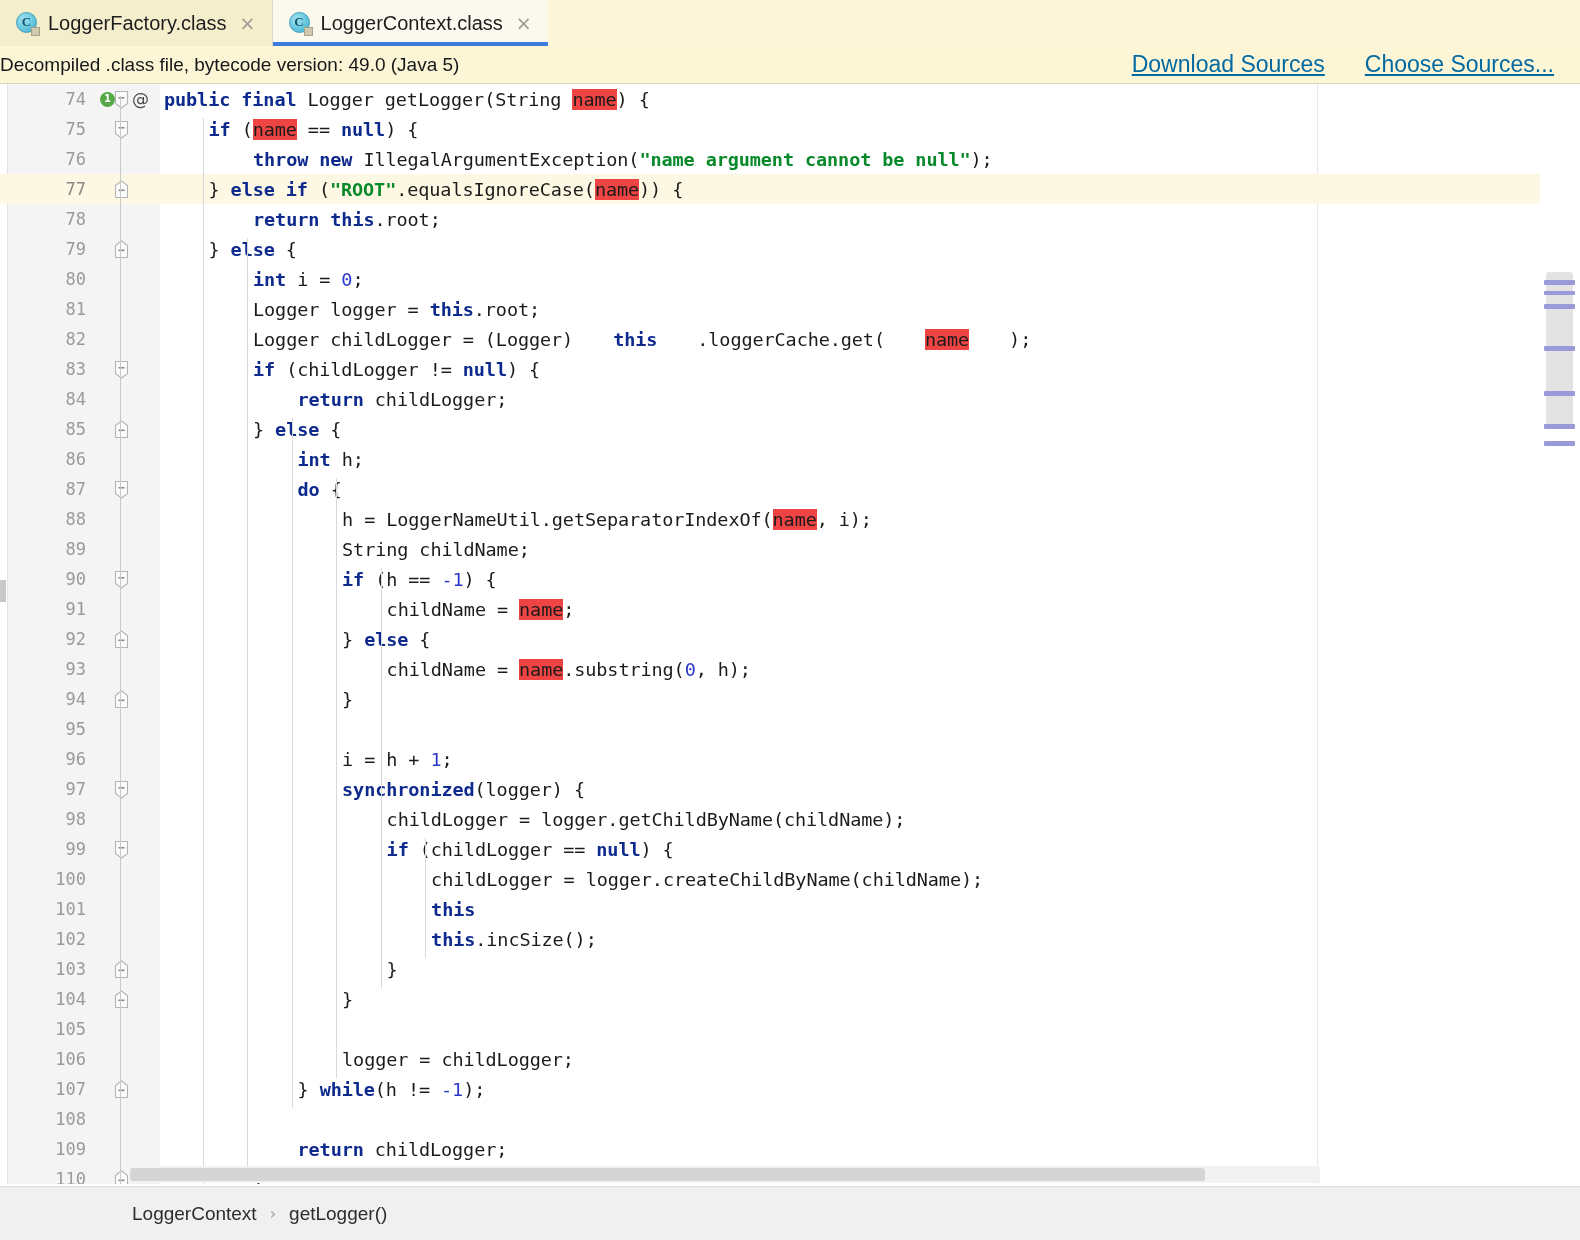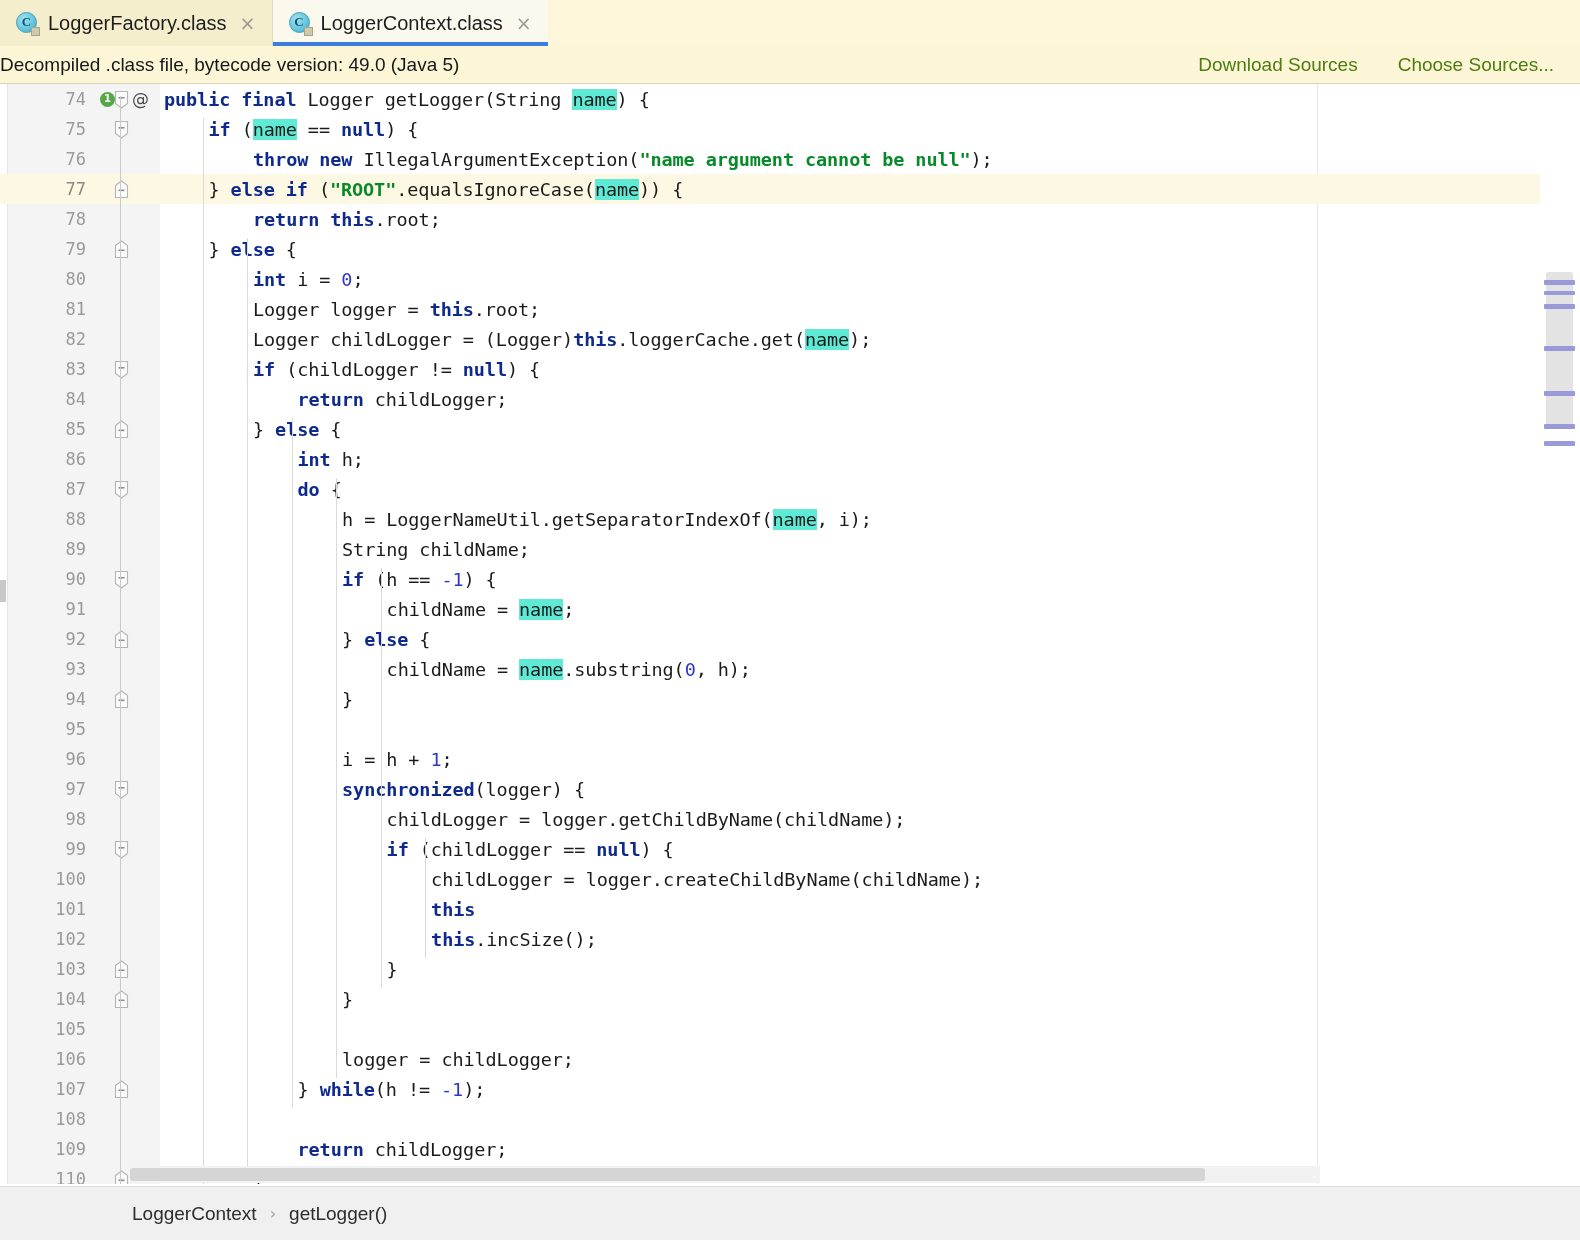--- a/index.html
+++ b/index.html
@@ -58,21 +58,21 @@
     background:#fcf6d7;border-bottom:1px solid #d8d4c0;
     display:flex;align-items:center;box-sizing:border-box;
   }
   .banner-text{
     font-size:19px;color:#17181a;white-space:nowrap;
   }
   .banner-actions{
     margin-left:auto;display:flex;align-items:center;gap:40px;margin-right:26px;
   }
   .banner-link{
-    font-size:19px;color:#4d7c0f;white-space:nowrap;cursor:pointer;
+    font-size:23px;color:#0369a1;white-space:nowrap;cursor:pointer;text-decoration:underline;
   }
 
   
   .editor{
     position:absolute;left:0;top:84px;width:1580px;height:1100px;
     background:#ffffff;overflow:hidden;
   }
   .leftedge{
     position:absolute;left:0;top:0;width:7px;height:1100px;
     background:#ffffff;border-right:1px solid #e4e4e4;
@@ -148,21 +148,21 @@
   
   .code{
     position:absolute;left:0;top:0;height:30px;display:flex;align-items:center;
     white-space:pre;
     font-family:"DejaVu Sans Mono", monospace;font-size:18.5px;color:#1b1b1b;
     letter-spacing:-0.1px;
   }
   .kw{color:#0d2a8c;font-weight:700;}
   .str{color:#088a2b;font-weight:700;}
   .num{color:#2a37c9;}
-  .occ{background:#5eead4;}
+  .occ{background:#ef4444;}
   .plain{color:#1b1b1b;}
 
   
   .iguide{position:absolute;width:1px;background:#d9d9d9;}
 
   
   .rightpanel{
     position:absolute;left:1540px;top:84px;width:40px;height:1100px;background:#ffffff;
   }
   .sb-track{position:absolute;left:0;top:0;width:34px;height:1100px;background:transparent;}
@@ -301,21 +301,21 @@
         <div class="row">
           <div class="lineno">80</div>
           <div class="code" style="left: 253.04px;"><span class="kw">int</span><span class="plain"> i = </span><span class="num">0</span><span class="plain">;</span></div>
         </div>
         <div class="row">
           <div class="lineno">81</div>
           <div class="code" style="left: 253.04px;"><span class="plain">Logger logger = </span><span class="kw">this</span><span class="plain">.root;</span></div>
         </div>
         <div class="row">
           <div class="lineno">82</div>
-          <div class="code" style="left: 253.04px;"><span class="plain">Logger childLogger = (Logger)</span><span class="kw">this</span><span class="plain">.loggerCache.get(</span><span class="occ">name</span><span class="plain">);</span></div>
+          <div class="code" style="left: 253.04px; gap: 40px;"><span class="plain">Logger childLogger = (Logger)</span><span class="kw">this</span><span class="plain">.loggerCache.get(</span><span class="occ">name</span><span class="plain">);</span></div>
         </div>
         <div class="row">
           <div class="lineno">83</div>
           <div class="fold">
             <svg width="15" height="19" viewBox="0 0 15 19">
               <path d="M1.5 1.5 L13.5 1.5 L13.5 13.5 L7.5 18 L1.5 13.5 Z" fill="#fbfbfb" stroke="#b5b5b5" stroke-width="1.1"></path>
               <rect x="4.5" y="7" width="6" height="1.6" fill="#8d8d8d"></rect>
             </svg>
           </div>
           <div class="code" style="left: 253.04px;"><span class="kw">if</span><span class="plain"> (childLogger != </span><span class="kw">null</span><span class="plain">) {</span></div>

